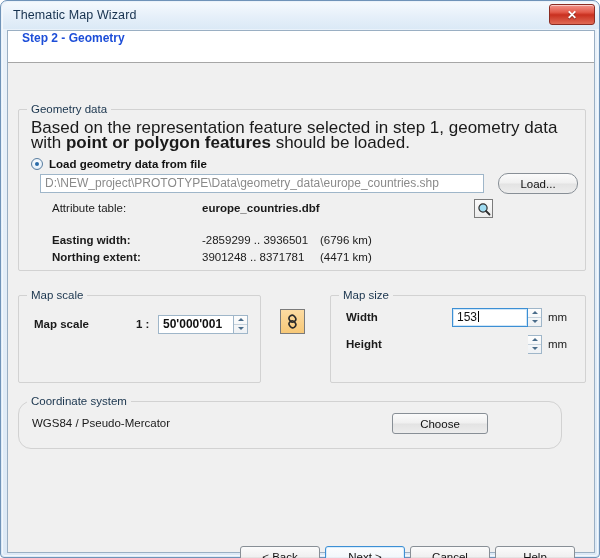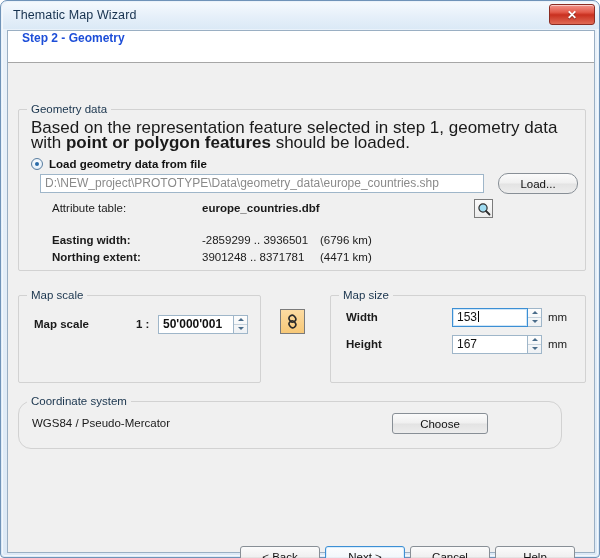--- a/index.html
+++ b/index.html
@@ -436,21 +436,20 @@
       <div class="spin-up">
           <span class="arrow-up"></span>
         </div>
       <div class="spin-down">
           <span class="arrow-down"></span>
         </div>
     </div>
     <div class="unit" style="left:540px; top:280px;">mm</div>
 
     <div class="label label-bold" style="left:338px; top:307px;">Height</div>
-    <div class="textfield" id="height-field">167</div>
     <div class="spinner" id="height-spin">
       <div class="spin-up">
           <span class="arrow-up"></span>
         </div>
       <div class="spin-down">
           <span class="arrow-down"></span>
         </div>
     </div>
     <div class="unit" style="left:540px; top:307px;">mm</div>
 

